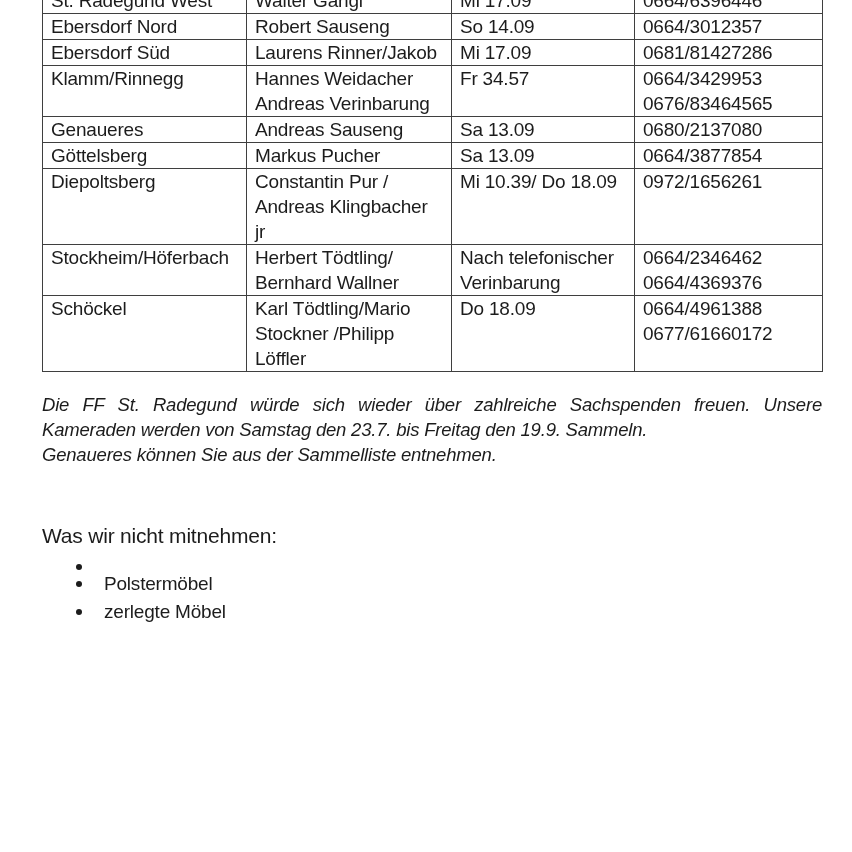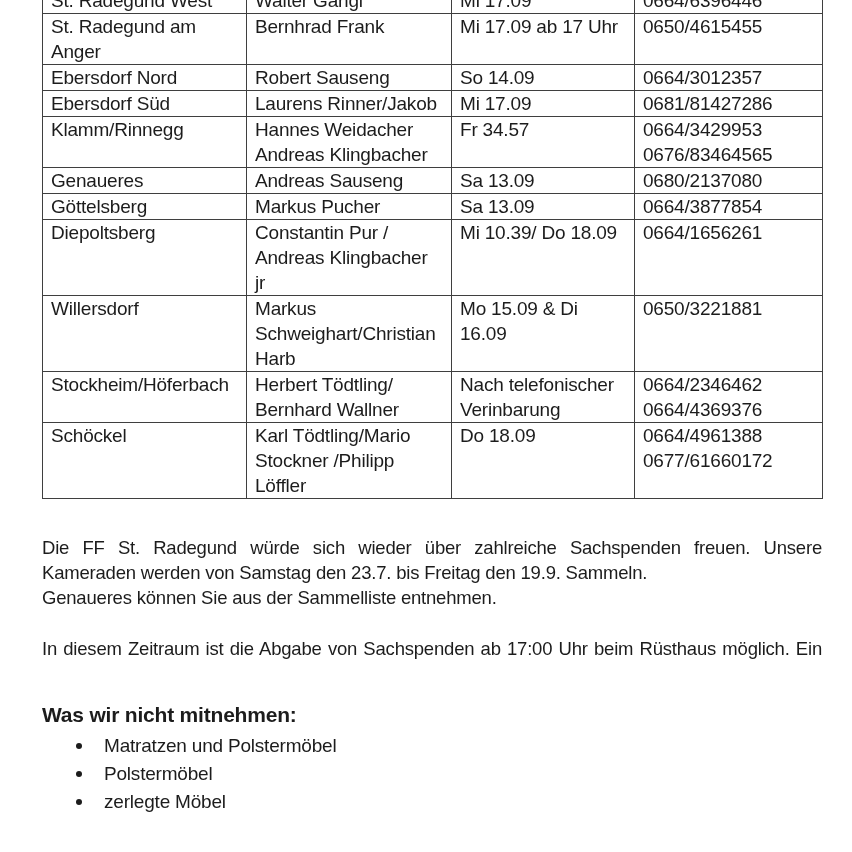--- a/index.html
+++ b/index.html
@@ -14,26 +14,26 @@
 
   table { border-collapse: collapse; table-layout: fixed; width: 780px; }
   td {
     border: 1.5px solid var(--border-color, #3f3f3f);
     padding: 0 8px;
     font-size: 19px; line-height: 25px; letter-spacing: -0.2px;
     vertical-align: top;
     white-space: pre-line;
   }
 
-  .body-text { margin-top: 36px; }
+  .body-text { margin-top: 20px; font-style: italic; }
   .bline { font-size: 18.5px; line-height: 25px; letter-spacing: -0.2px; min-height: 0; }
   .jline { text-align: justify; text-align-last: justify; }
   .spacer { height: 26px; }
 
-  .heading { margin-top: 40px; font-size: 21px; line-height: 28px; font-weight: 700; letter-spacing: -0.2px; }
+  .heading { margin-top: 29px; font-size: 21px; line-height: 28px; font-weight: 400; letter-spacing: -0.2px; }
 
   .list { margin-top: 3px; }
   .li { display: flex; align-items: flex-start; font-size: 19px; line-height: 28px; letter-spacing: -0.2px; }
   .bullet { flex: none; width: 6px; height: 6px; border-radius: 50%; background: var(--text-color, #1c1c1c); margin: 11px 22px 0 34px; }
 </style>
 </head>
 <body>
 
 <div class="page">
 
@@ -46,47 +46,40 @@
     </colgroup>
     <tbody>
 
         <tr>
           <td>St. Radegund West</td>
           <td>Walter Gangl</td>
           <td>Mi 17.09</td>
           <td>0664/6396446</td>
         </tr>
 
-        <tr>
-          <td>St. Radegund am
-Anger</td>
-          <td>Bernhrad Frank</td>
-          <td>Mi 17.09 ab 17 Uhr</td>
-          <td>0650/4615455</td>
-        </tr>
 
 
         <tr>
           <td>Ebersdorf Nord</td>
           <td>Robert Sauseng</td>
           <td>So 14.09</td>
           <td>0664/3012357</td>
         </tr>
 
         <tr>
           <td>Ebersdorf Süd</td>
           <td>Laurens Rinner/Jakob</td>
           <td>Mi 17.09</td>
           <td>0681/81427286</td>
         </tr>
 
         <tr>
           <td>Klamm/Rinnegg</td>
           <td>Hannes Weidacher
-Andreas Klingbacher</td>
+Andreas Verinbarung</td>
           <td>Fr 34.57</td>
           <td>0664/3429953
 0676/83464565</td>
         </tr>
 
         <tr>
           <td>Genaueres</td>
           <td>Andreas Sauseng</td>
           <td>Sa 13.09</td>
           <td>0680/2137080</td>
@@ -98,32 +91,23 @@
           <td>Sa 13.09</td>
           <td>0664/3877854</td>
         </tr>
 
         <tr>
           <td>Diepoltsberg</td>
           <td>Constantin Pur /
 Andreas Klingbacher
 jr</td>
           <td>Mi 10.39/ Do 18.09</td>
-          <td>0664/1656261</td>
+          <td>0972/1656261</td>
         </tr>
 
-        <tr>
-          <td>Willersdorf</td>
-          <td>Markus
-Schweighart/Christian
-Harb</td>
-          <td>Mo 15.09 &amp; Di
-16.09</td>
-          <td>0650/3221881</td>
-        </tr>
 
         <tr>
           <td>Stockheim/Höferbach</td>
           <td>Herbert Tödtling/
 Bernhard Wallner</td>
           <td>Nach telefonischer
 Verinbarung</td>
           <td>0664/2346462
 0664/4369376</td>
         </tr>
@@ -143,31 +127,29 @@
   <div class="body-text">
 
       <div class="bline jline">Die FF St. Radegund würde sich wieder über zahlreiche Sachspenden freuen. Unsere</div>
 
       <div class="bline">Kameraden werden von Samstag den 23.7. bis Freitag den 19.9. Sammeln.</div>
 
       <div class="bline">Genaueres können Sie aus der Sammelliste entnehmen.</div>
 
       <div class="bline spacer"></div>
 
-      <div class="bline jline">In diesem Zeitraum ist die Abgabe von Sachspenden ab 17:00 Uhr beim Rüsthaus möglich. Ein</div>
 
     </div>
 
   <div class="heading">Was wir nicht mitnehmen:</div>
 
   <div class="list">
 
       <div class="li">
         <span class="bullet"></span>
-        <span>Matratzen und Polstermöbel</span>
       </div>
 
       <div class="li">
         <span class="bullet"></span>
         <span>Polstermöbel</span>
       </div>
 
       <div class="li">
         <span class="bullet"></span>
         <span>zerlegte Möbel</span>

